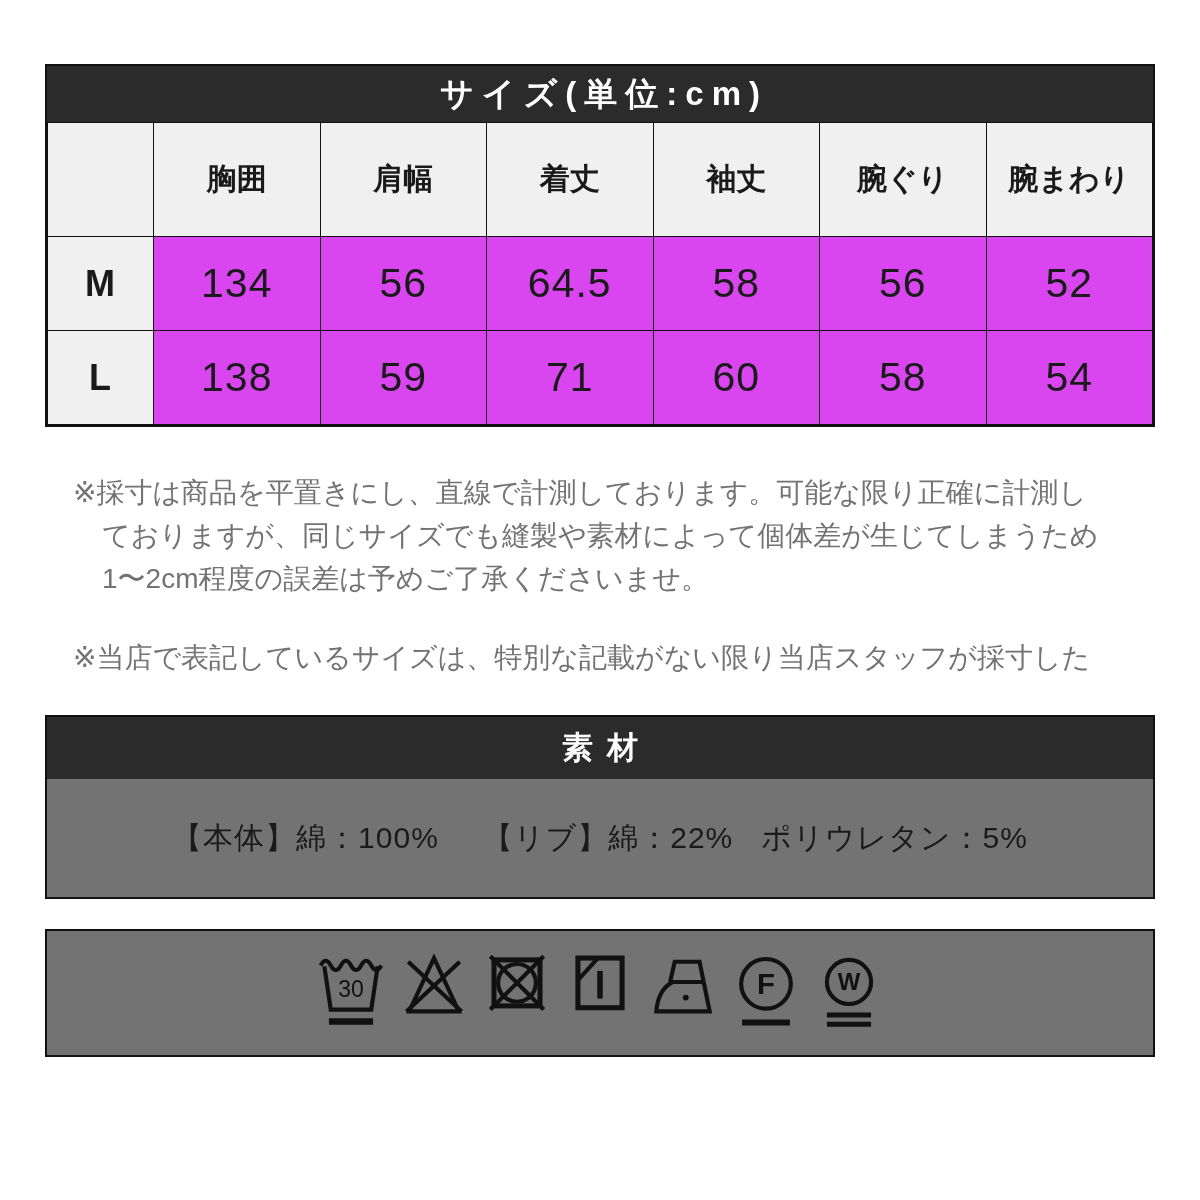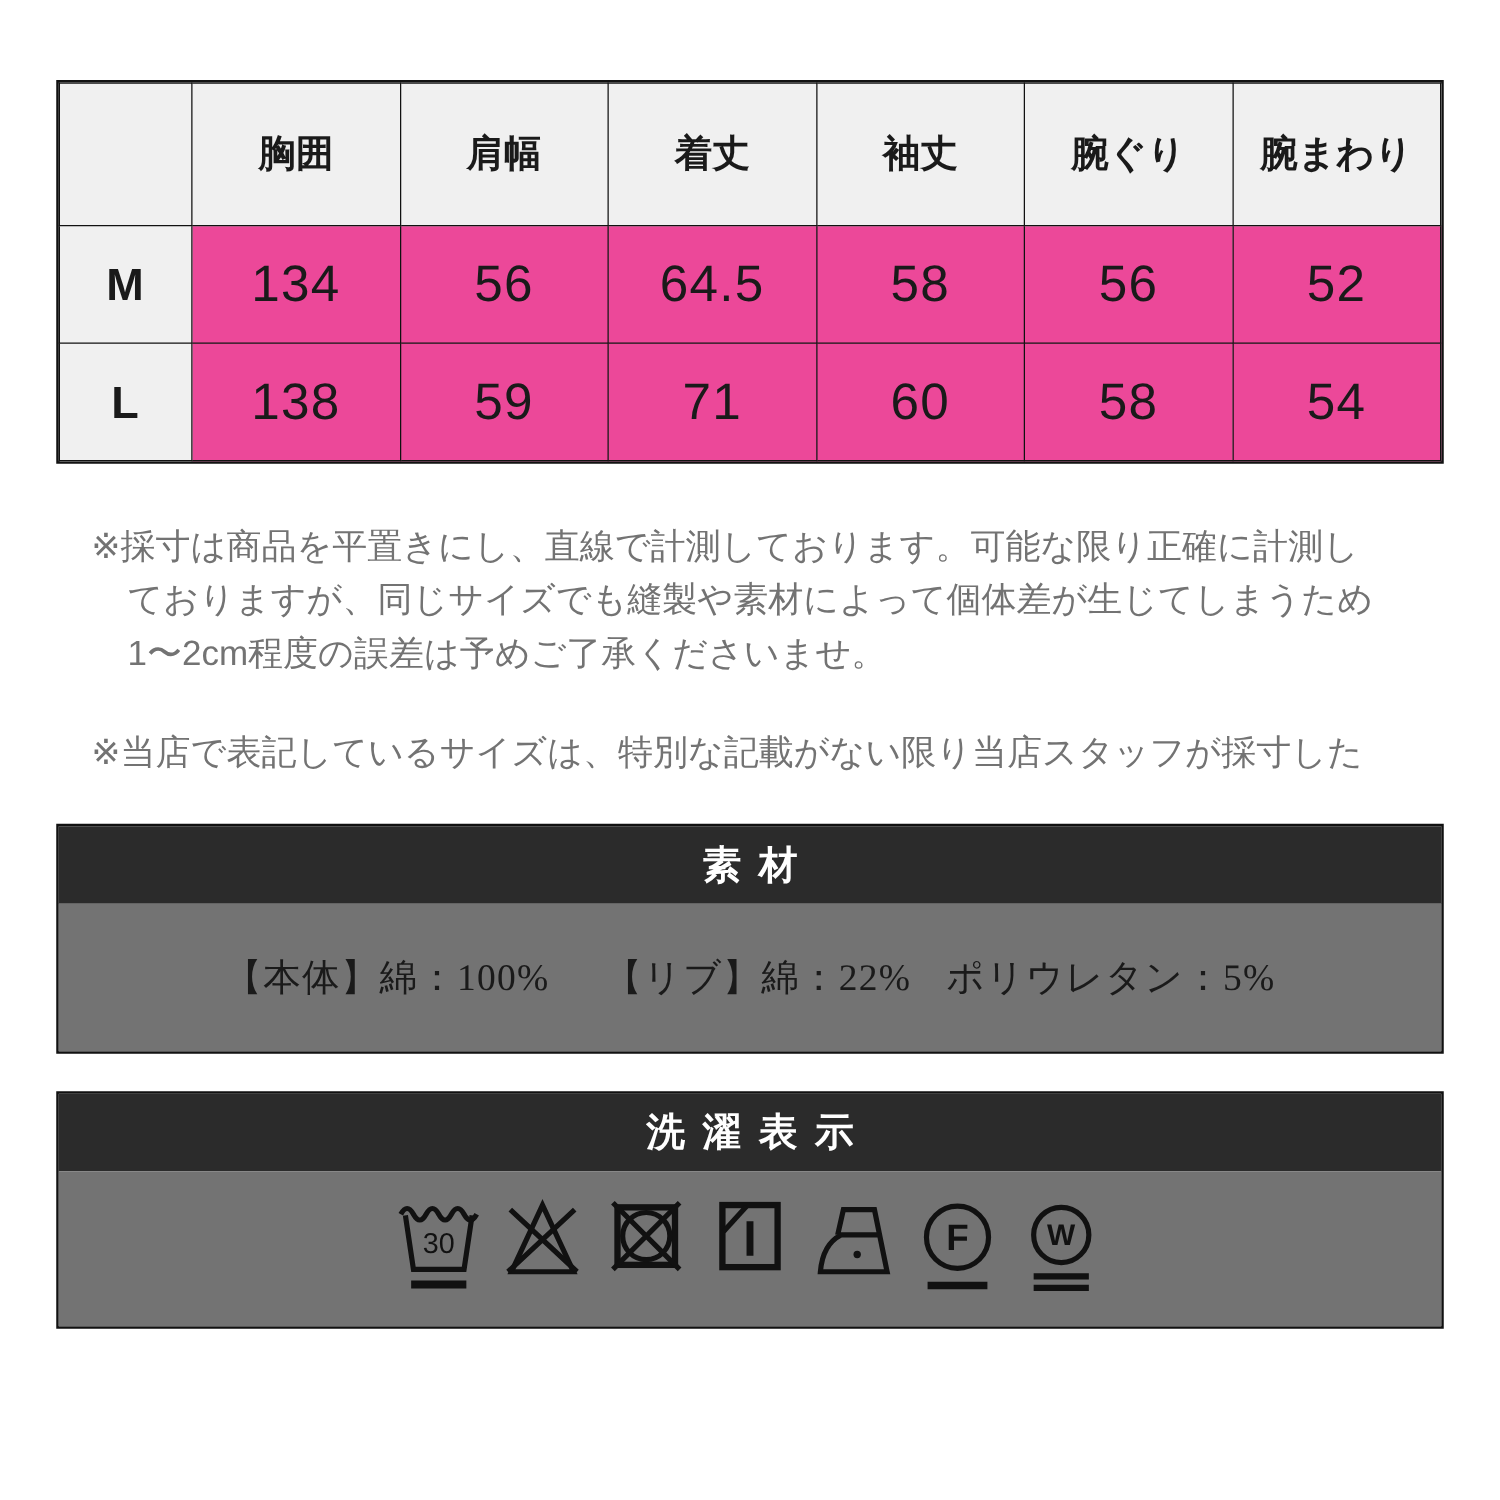--- a/index.html
+++ b/index.html
@@ -20,35 +20,35 @@
     font-weight: bold;
   }
   .size-band   { height: 56px; font-size: 33px; letter-spacing: 8px; padding-left: 8px; }
   .sec-band    { height: 62px; font-size: 31px; letter-spacing: 14px; padding-left: 14px; }
 
   
   table.size-grid { width: 100%; border-collapse: collapse; table-layout: fixed; }
   table.size-grid td {
     border: 1px solid #111;
     text-align: center; vertical-align: middle;
-    background: #ec4899;
+    background: #d946ef;
   }
   col.c-label { width: 106px; }
   tr.r-head td { height: 114px; background: #f0f0f0; font-weight: bold; font-size: 30px; }
   tr.r-data td { height: 94px; font-size: 41px; font-weight: normal; letter-spacing: 1px; }
   tr.r-data td.row-h { background: #f0f0f0; font-weight: bold; font-size: 36px; }
 
   
   .notes { margin: 44px 28px 0; font-size: 28px; line-height: 1.54; color: #737373; }
   .note  { margin: 0 0 36px 0; }
   .note-line { white-space: nowrap; }
   .note-line.cont { padding-left: 29px; }
 
   
-  .material-box { margin-top: 28px; font-family: Liberation Serif, serif; }
+  .material-box { margin-top: 28px; }
   .material-content {
     height: 118px; background: #737373;
     display: flex; align-items: center; justify-content: center;
     font-size: 30px; letter-spacing: 1px;
   }
   .material-content .part2 { margin-left: 44px; }
   .material-content .part3 { margin-left: 28px; text-align: right; }
 
   .care-box { margin-top: 30px; }
   .care-content {
@@ -65,20 +65,21 @@
     font-family: "Liberation Sans", "DejaVu Sans", sans-serif;
     text-anchor: middle;
   }
 </style>
 </head>
 <body>
 
 <div class="page">
 
   <div class="boxed">
+    <div class="band size-band">サイズ(単位:cm)</div>
     <table class="size-grid">
       <colgroup>
           <col class="c-label">
           <col>
           <col>
           <col>
           <col>
           <col>
           <col>
         </colgroup>
@@ -128,21 +129,20 @@
   <div class="boxed material-box">
     <div class="band sec-band">素材</div>
     <div class="material-content">
       <span class="part1">【本体】綿：100%</span>
       <span class="part2">【リブ】綿：22%</span>
       <span class="part3">ポリウレタン：5%</span>
     </div>
   </div>
 
   <div class="boxed care-box">
-    <div class="band sec-band">洗濯表示</div>
     <div class="care-content">
 
       <svg class="care" viewBox="0 0 76 100">
         <path class="ln" d="M9,21 L16,68 L60,68 L67,21"></path>
         <path class="ln" d="M5,20 q5.5,-10 11,0 q5.5,10 11,0 q5.5,-10 11,0 q5.5,10 11,0 q5.5,-10 11,0 q5.5,10 11,0"></path>
         <text x="38" y="54" font-size="25">30</text>
         <path class="ln under" d="M14,81 H62"></path>
       </svg>
 
       <svg class="care" viewBox="0 0 76 100">

